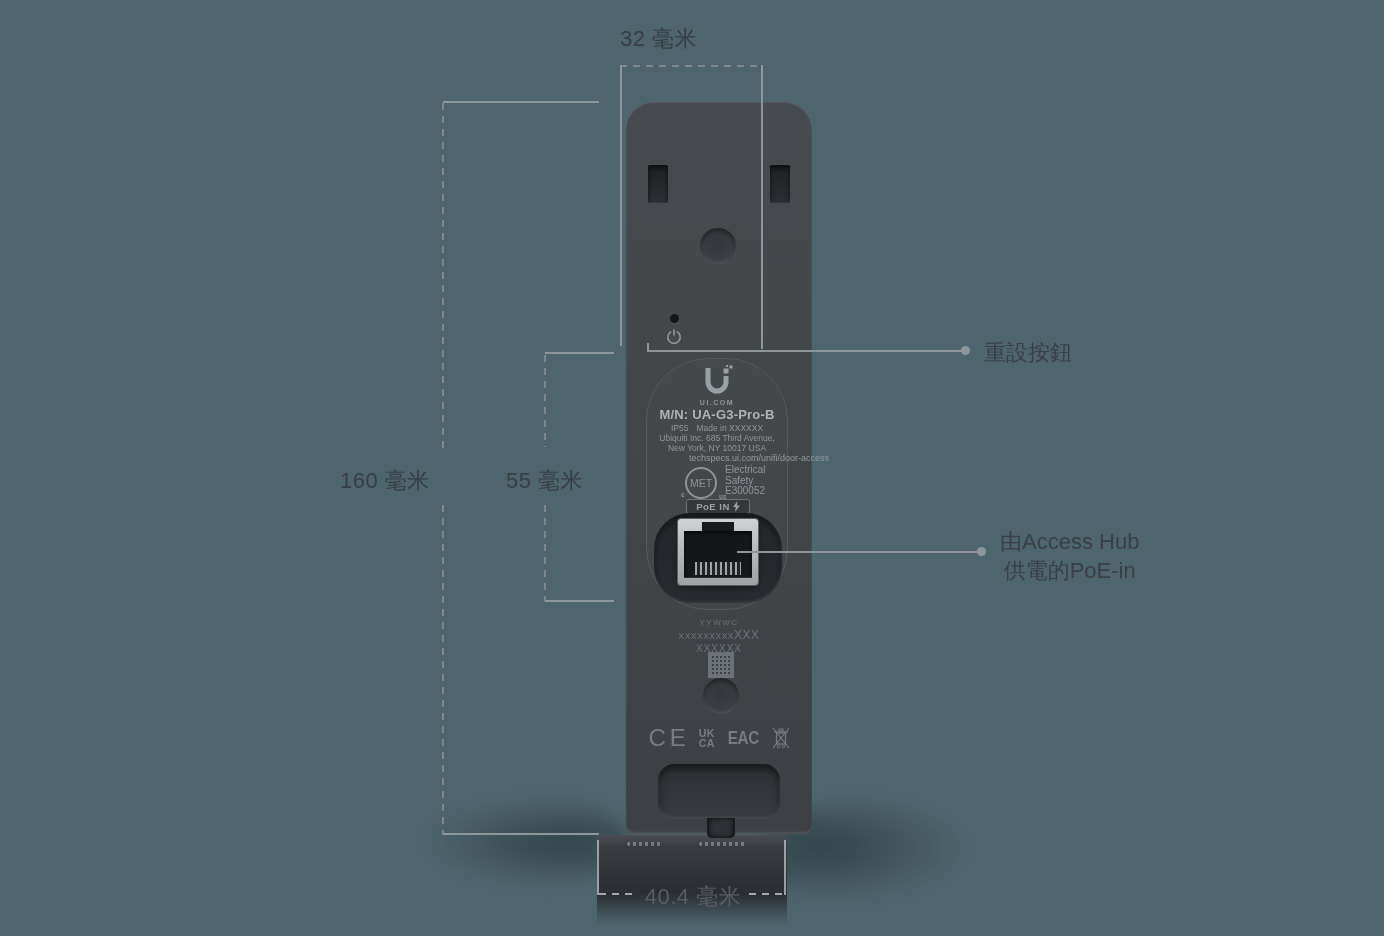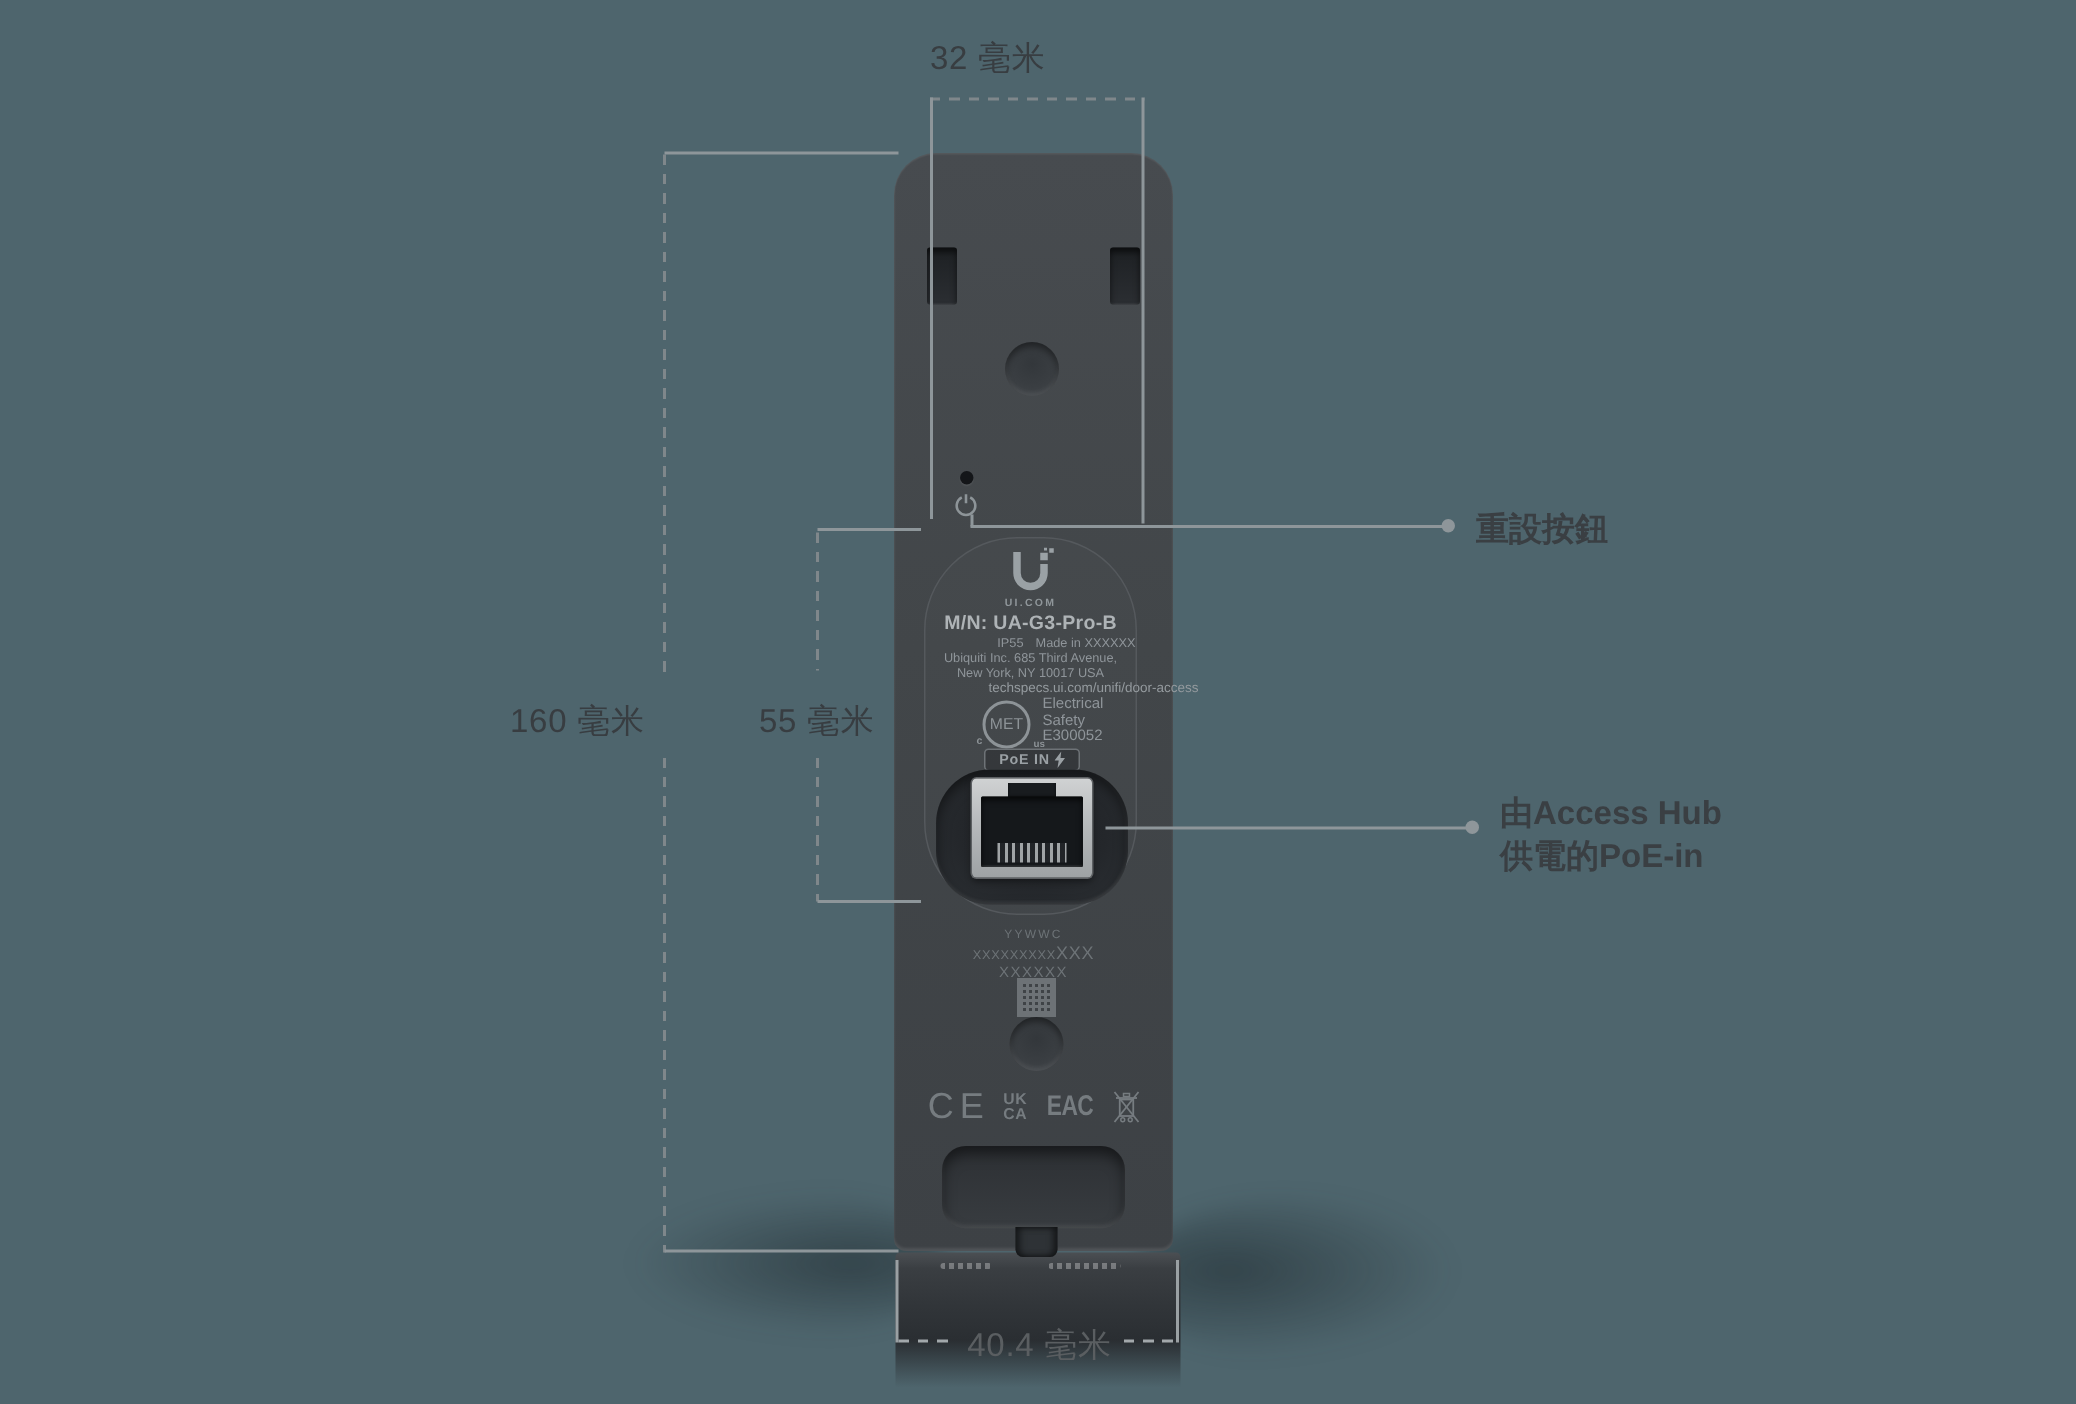--- a/index.html
+++ b/index.html
@@ -10,35 +10,35 @@
   
   .line-h{position:absolute;height:2px;background:#8e969a;}
   .line-v{position:absolute;width:2px;background:#8e969a;}
   .dash-v{position:absolute;width:2px;background:repeating-linear-gradient(180deg,#7f878b 0 7px,transparent 7px 13px);}
   .dash-h{position:absolute;height:2px;background:repeating-linear-gradient(90deg,#7f878b 0 7px,transparent 7px 13px);}
   .dash-h.lt{background:repeating-linear-gradient(90deg,#a2a8ab 0 7px,transparent 7px 13px);}
   .line-v.lt{background:#9aa0a3;}
   .dot{position:absolute;width:9px;height:9px;border-radius:50%;background:#8e969a;}
   .dim-label{position:absolute;font-size:22px;color:#383d41;font-weight:500;letter-spacing:.5px;white-space:nowrap;}
   .dim-label.light{color:#5a5e61;}
-  .callout-label{position:absolute;font-size:22px;color:#3a3f43;font-weight:700;line-height:29px;white-space:nowrap;}
+  .callout-label{position:absolute;font-size:22px;color:#3a3f43;font-weight:400;line-height:29px;white-space:nowrap;text-align:center;}
 
   
   .shadow{position:absolute;border-radius:50%;filter:blur(7px);}
   .shadow-left{left:420px;top:795px;width:210px;height:95px;
      background:radial-gradient(ellipse at 70% 50%,rgba(24,34,39,.5),rgba(24,34,39,0) 70%);}
   .shadow-right{left:755px;top:800px;width:215px;height:105px;
      background:radial-gradient(ellipse at 30% 45%,rgba(24,34,39,.5),rgba(24,34,39,0) 70%);}
   .base{position:absolute;left:597px;top:835px;width:190px;height:90px;border-radius:3px 3px 0 0;
      background:linear-gradient(180deg,#4b4f53 0%,#3a3e42 12%,#313539 40%,#2a2e32 65%,rgba(42,46,50,0) 100%);}
   .base-sheen{position:absolute;height:4px;border-radius:2px;
      background:repeating-linear-gradient(90deg,rgba(255,255,255,.30) 0 3px,rgba(255,255,255,0) 3px 6px);}
 
   
-  .device{position:absolute;left:596px;top:102px;width:186px;height:732px;
+  .device{position:absolute;left:626px;top:102px;width:186px;height:732px;
      background:linear-gradient(180deg,#474b4f 0%,#424649 45%,#3d4145 100%);
      border-radius:28px 28px 8px 8px;
      box-shadow:inset 0 1px 1px rgba(255,255,255,.08), inset 0 -2px 2px rgba(255,255,255,.10);}
   .slot{position:absolute;width:20px;height:38px;border-radius:2px;
      background:linear-gradient(180deg,#1d2023 0%,#2b2e32 100%);
      box-shadow:inset 0 3px 4px rgba(0,0,0,.6),inset 0 -1px 1px rgba(255,255,255,.06);}
   .screw{position:absolute;width:36px;height:36px;border-radius:50%;
      background:radial-gradient(circle at 50% 40%,#33373b 0%,#3a3e42 55%,#45494d 100%);
      box-shadow:inset 0 3px 5px rgba(0,0,0,.45),inset 0 -2px 3px rgba(255,255,255,.09);}
   .reset-hole{position:absolute;width:9px;height:9px;border-radius:50%;background:#141619;
@@ -47,21 +47,21 @@
 
   
   .plate{position:absolute;left:20px;top:256px;width:142px;height:252px;border-radius:62px;
      border:1px solid #55595d;background:rgba(255,255,255,.012);box-sizing:border-box;}
   .plate *{white-space:nowrap;}
   .ulogo{position:absolute;left:50%;top:6px;transform:translateX(-50%);}
   .uicom{position:absolute;left:0;right:0;top:40px;text-align:center;font-size:7px;
      letter-spacing:1.5px;color:#8f969a;font-weight:700;}
   .model{position:absolute;left:0;right:0;top:48px;text-align:center;font-size:13px;
      color:#aeb3b6;font-weight:700;letter-spacing:.2px;}
-  .iprow{position:absolute;left:0;right:0;top:64px;text-align:right;font-size:8.5px;color:#8f959a;}
+  .iprow{position:absolute;left:0;right:0;top:64px;text-align:center;font-size:8.5px;color:#8f959a;}
   .iprow .gap{display:inline-block;width:8px;}
   .addr1{position:absolute;left:0;right:0;top:74px;text-align:center;font-size:8.5px;color:#8f959a;}
   .addr2{position:absolute;left:0;right:0;top:84px;text-align:center;font-size:8.5px;color:#8f959a;}
   .site{position:absolute;left:0;right:0;top:94px;text-align:center;font-size:9px;color:#949a9e;margin-left:42px;}
   .met-circle{position:absolute;left:38px;top:108px;width:32px;height:32px;border-radius:50%;
      border:2.5px solid #8d9397;box-sizing:border-box;display:flex;align-items:center;justify-content:center;
      font-size:10.5px;font-weight:400;color:#8d9397;letter-spacing:0;}
   .met-c{position:absolute;left:34px;top:132px;font-size:7px;color:#8d9397;font-weight:700;}
   .met-us{position:absolute;left:72px;top:134px;font-size:6.5px;color:#8d9397;font-weight:700;}
   .elec{position:absolute;left:78px;top:106px;width:58px;text-align:left;

